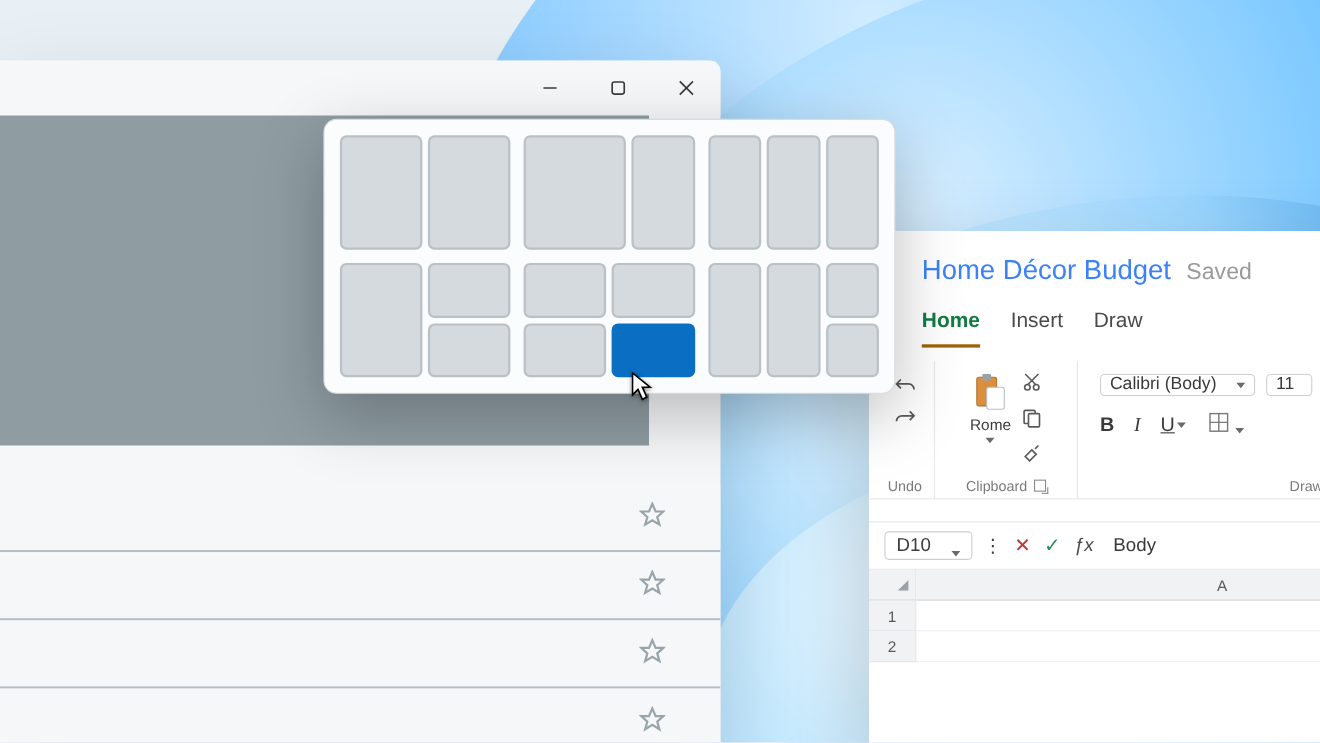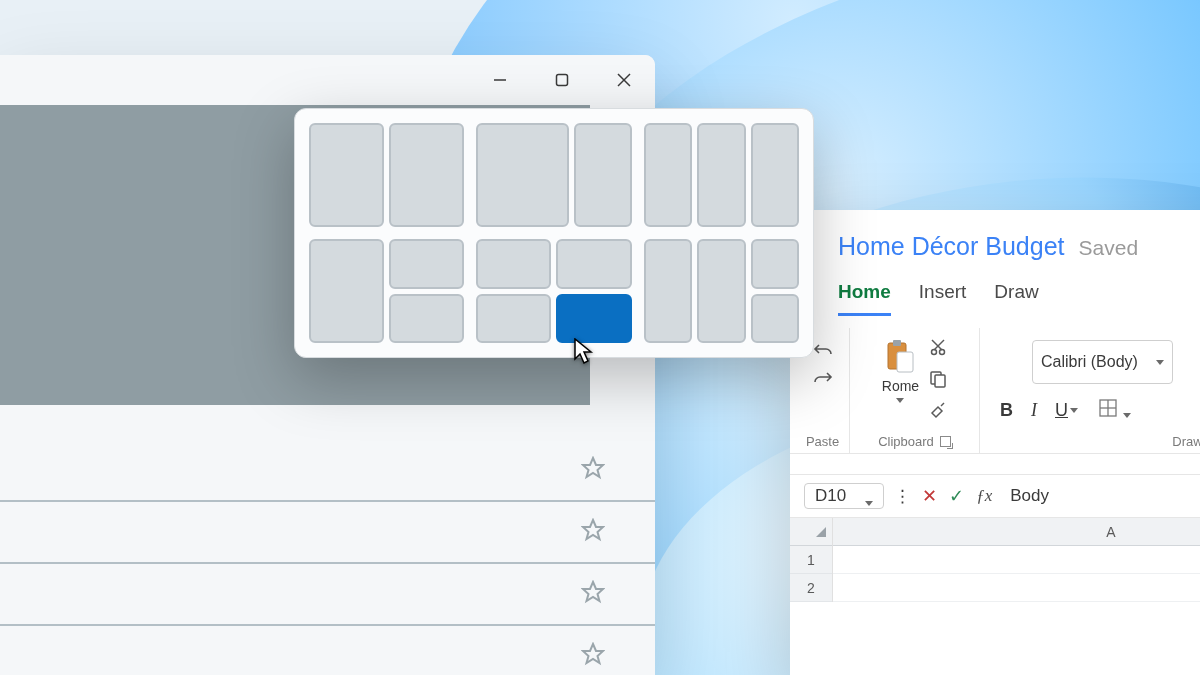--- a/index.html
+++ b/index.html
@@ -84,21 +84,21 @@
   .excel-tabs {
     display: flex; gap: 28px;
     padding: 12px 30px 0 48px;
     font-size: 19px;
     color: #4a4a4a;
   }
   .excel-tab { padding-bottom: 10px; cursor: pointer; }
   .excel-tab.active {
     font-weight: 600;
     color: #107c41;
-    border-bottom: 3px solid #3b82f6;
+    border-bottom: 3px solid #a16207;
     text-decoration: underline;
     text-decoration-color: #107c41;
     text-underline-offset: 12px;
   }
   .excel-tab.active { text-decoration: none; }
 
   .excel-ribbon {
     display: flex;
     margin-top: 6px;
     padding: 6px 0 0 6px;
@@ -118,24 +118,23 @@
   .undo-group { width: 54px; }
   .undo-icons { display:flex; flex-direction:column; gap:10px; color:#5a5a5a; padding-top:10px;}
   .clipboard-group { width: 130px; }
   .clipboard-body { display:flex; gap:10px; align-items:flex-start; padding-top:6px;}
   .paste-btn { display:flex; flex-direction:column; align-items:center; gap:4px; font-size:14px; color:#3a3a3a;}
   .paste-icon { width:30px; height:36px; }
   .small-icons { display:flex; flex-direction:column; gap:10px; color:#5a5a5a;}
   .font-group { flex:1; align-items:flex-start; padding-left:20px;}
   .font-row1 { display:flex; gap:10px; align-items:center; padding-top:8px;}
   .font-select {
-    border:1px solid #cfcfcf; border-radius:4px; padding:12px 8px;
+    border:1px solid #cfcfcf; border-radius:4px; padding:0 8px;
     font-size:16px; color:#3a3a3a; display:flex; align-items:center; gap:18px;
     background:#fff;
-    margin-left:32px;
   }
   .font-row2 { display:flex; gap:20px; align-items:center; padding-top:14px; font-size:18px; color:#3a3a3a;}
   .biug { display:flex; gap:18px; align-items:center;}
   .bold { font-weight:700;}
   .italic { font-style:italic; font-family: Georgia, serif;}
   .under { text-decoration: underline; display:flex; align-items:center; gap:2px;}
 
   .launcher-sq {
     width:11px; height:11px;
     border:1px solid #8a8a8a;
@@ -158,21 +157,21 @@
     color:#3a3a3a;
   }
   .name-box {
     border:1px solid #cfcfcf; border-radius:4px;
     padding:2px 10px; min-width:80px;
     display:flex; align-items:flex-end; justify-content:space-between; 
   }
   .fb-icons { display:flex; gap:12px; align-items:center; }
   .fb-cancel { color:#c23939; font-size:18px;}
   .fb-ok { color:#2e8b57; font-size:18px;}
-  .fx { font-style:italic; font-family: Liberation Serif, serif; color:#4a4a4a;}
+  .fx { font-style:italic; font-family: Liberation Sans, sans-serif; color:#4a4a4a;}
 
   .sheet-area { display:flex; }
   .row-headers { display:flex; flex-direction:column; border-right:1px solid #e0e0e0;}
   .corner-cell {
     width:42px; height:28px;
     background:#f0f2f4;
     border-bottom:1px solid #d2d6da;
     display:flex; align-items:center; justify-content:flex-end;
     padding-right:6px;
   }
@@ -327,21 +326,21 @@
           <svg width="20" height="14" viewBox="0 0 20 14" fill="none" stroke="#5a5a5a" stroke-width="1.6">
               <path d="M6 3 L2 7 L6 11 M2 7 H13 A5 5 0 0 1 18 12"></path>
             </svg>
         </span>
         <span>
           <svg width="20" height="14" viewBox="0 0 20 14" fill="none" stroke="#5a5a5a" stroke-width="1.6">
               <path d="M14 3 L18 7 L14 11 M18 7 H7 A5 5 0 0 0 2 12"></path>
             </svg>
         </span>
       </div>
-      <div class="ribbon-group-label">Paste</div>
+      <div class="ribbon-group-label">Undo</div>
     </div>
 
     <div class="ribbon-group clipboard-group">
       <div class="clipboard-body">
         <div class="paste-btn">
           <span class="paste-icon">
             <svg width="30" height="36" viewBox="0 0 30 36">
                 <rect x="3" y="5" width="18" height="26" rx="2" fill="#d98f3e" stroke="#b4722e"></rect>
                 <rect x="8" y="2" width="8" height="6" rx="1" fill="#9aa2a8"></rect>
                 <rect x="12" y="14" width="16" height="20" rx="2" fill="#fff" stroke="#b8bec3"></rect>

